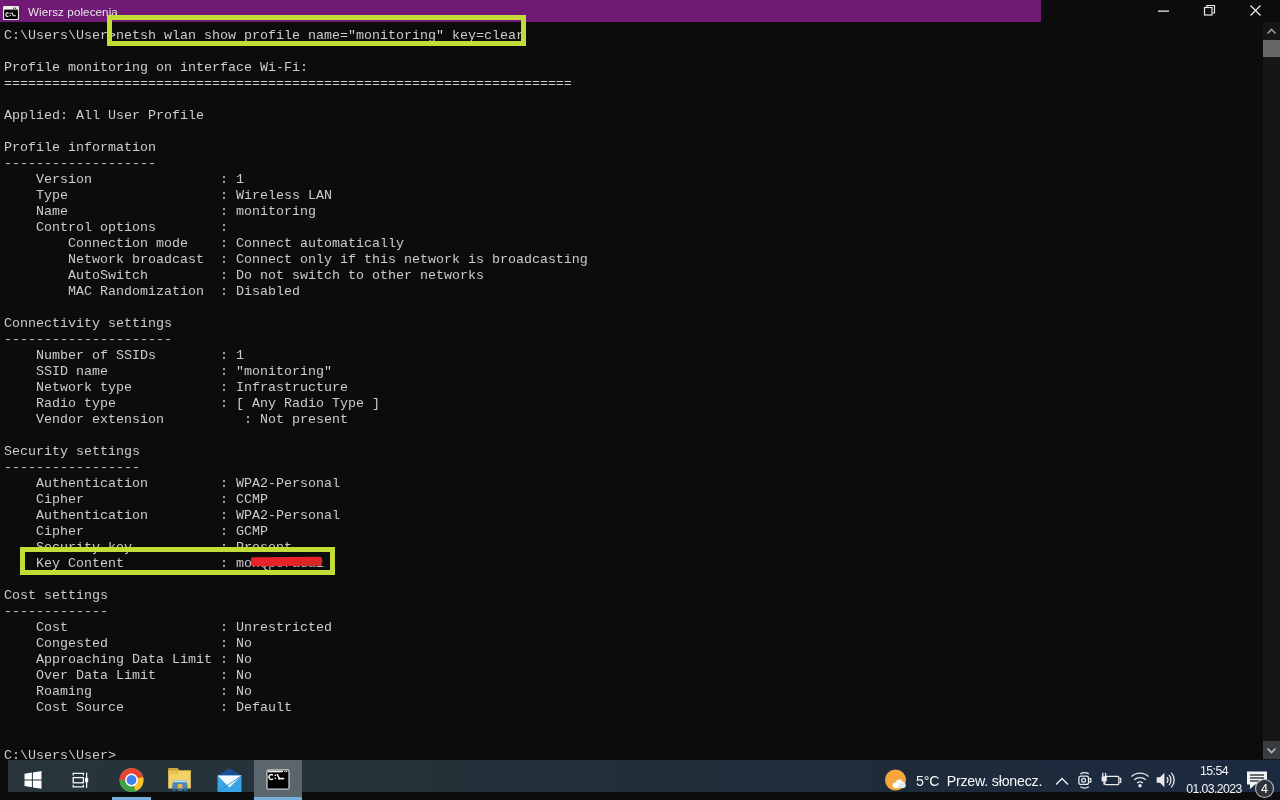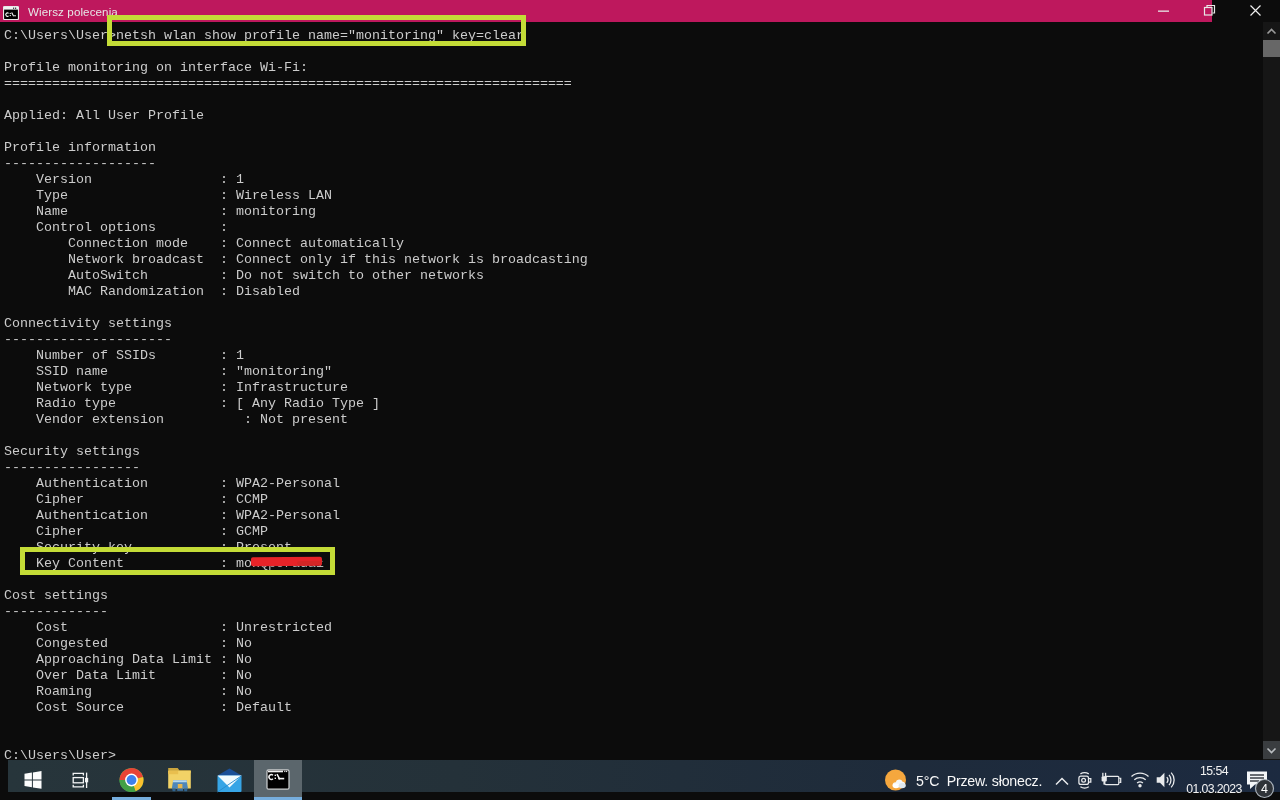--- a/index.html
+++ b/index.html
@@ -1,17 +1,17 @@
 <!DOCTYPE html>
 <html><head>
 <meta charset="utf-8">
 <style>
 html,body{margin:0;padding:0;width:1280px;height:800px;overflow:hidden;background:#0c0c0c;}
 body{position:relative;font-family:"Liberation Sans",sans-serif;}
-#titlebar{position:absolute;left:0;top:0;width:1212px;height:22px;background:#be185d;}
+#titlebar{position:absolute;left:0;top:0;width:1041px;height:22px;background:#701a75;}
 #titlebar .ttl{position:absolute;left:28px;top:4.5px;font-size:11.6px;color:#e6e6e6;letter-spacing:0.1px;}
 #tbicon{position:absolute;left:3px;top:5px;}
 .capbtn{position:absolute;top:0;width:46px;height:22px;}
 #console{position:absolute;left:0;top:24px;margin:4px;font-family:"Liberation Mono",monospace;font-size:13.333px;line-height:16px;color:#cccccc;white-space:pre;}
 #console .dim{color:#b5b5b5;}
 #scroll{position:absolute;left:1263px;top:22px;width:17px;height:738px;background:#161616;}
 #sthumb{position:absolute;left:0px;top:18px;width:17px;height:17px;background:#676767;}
 #sdownbox{position:absolute;left:0px;top:719px;width:17px;height:18px;background:#3a3d40;}
 .gbox{position:absolute;border:5px solid #c4dc37;box-sizing:border-box;}
 #gb1{left:107px;top:15px;width:419px;height:31px;}

